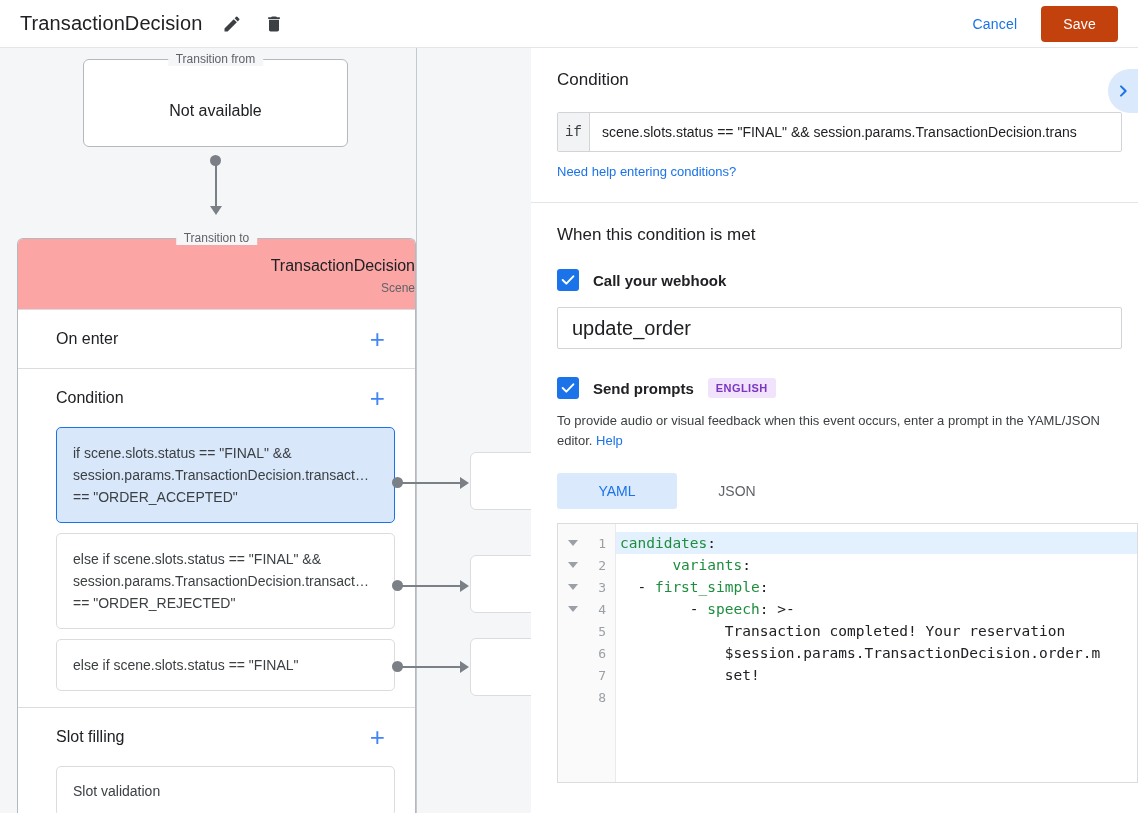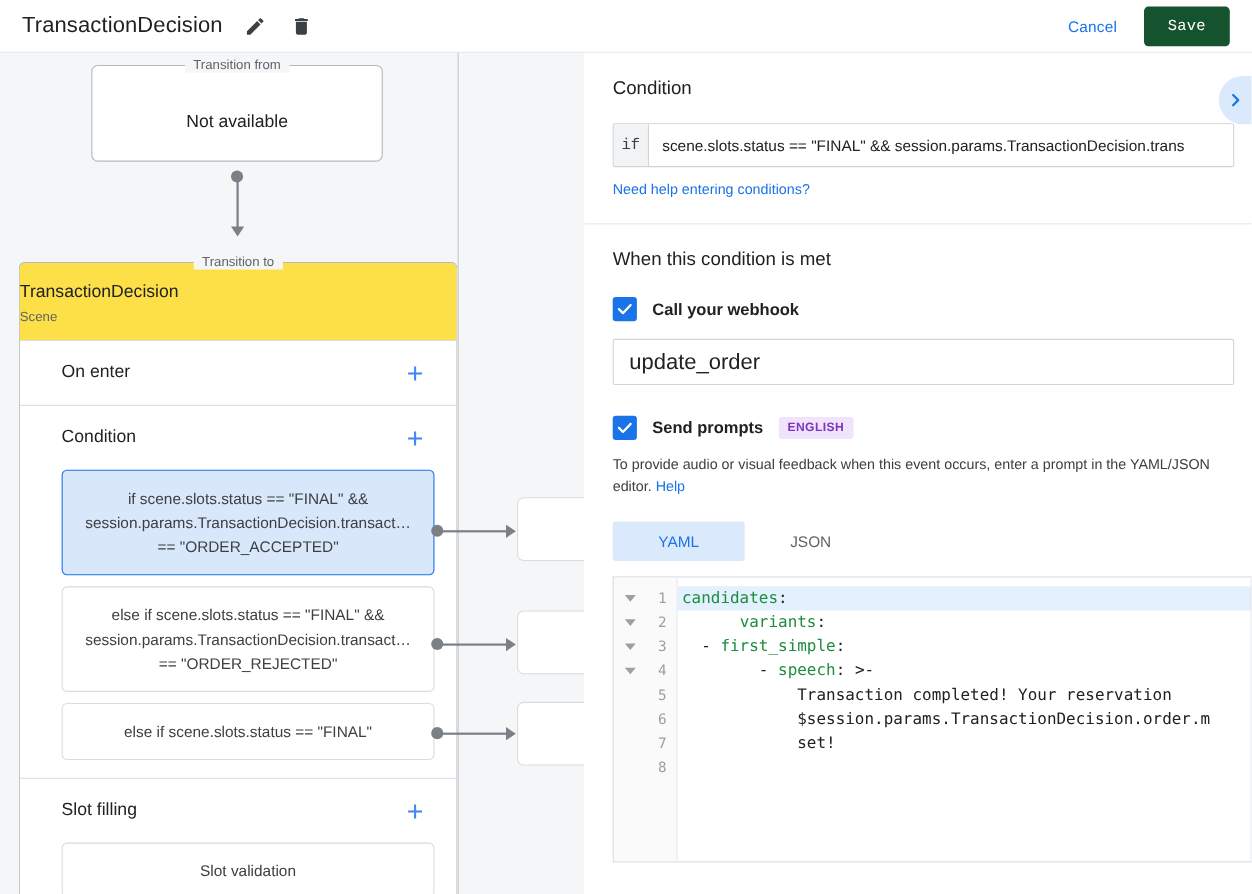--- a/index.html
+++ b/index.html
@@ -26,24 +26,24 @@
     cursor: pointer;
   }
   .icon-btn svg { display:block; }
   .topbar-spacer { flex: 1; }
   .btn-cancel {
     color: #1a73e8; font-size: 14px; font-weight: 500;
     background: none; border: none; cursor: pointer;
     padding: 8px 10px; letter-spacing: .2px;
   }
   .btn-save {
-    background: #14532d; color: #fff; border: none; cursor: pointer;
+    background: #c2410c; color: #fff; border: none; cursor: pointer;
     font-size: 14px; font-weight: 500; letter-spacing: .2px;
     padding: 10px 22px; border-radius: 4px;
-    margin-left: 14px; margin-right: 20px; font-family: Liberation Mono, monospace;
+    margin-left: 14px; margin-right: 20px;
   }
 
   
   .canvas {
     position: absolute; left: 0; top: 48px; width: 531px; height: 765px;
     background: #f5f6f7; overflow: hidden;
   }
   .canvas-divider {
     position: absolute; left: 416px; top: 0px; width: 1px; height: 765px;
     background: #c5c8cc;
@@ -72,34 +72,34 @@
     position: absolute; background: #7a8085;
   }
 
   
   .scene-card {
     position: absolute; left: 17px; top: 190px; width: 399px;
     background: #fff; border: 1px solid #b5b9bd; border-top-left-radius: 6px;
     border-top-right-radius: 6px; border-bottom: none;
   }
   .scene-header {
-    background: #fde047; padding: 18px 0 14px 0; text-align: left;
+    background: #fca5a5; padding: 18px 0 14px 0; text-align: right;
     border-top-left-radius: 5px; border-top-right-radius: 5px;
     border-bottom: 1px solid #dadce0;
     position: relative;
   }
   .scene-header .legend {
     position: absolute; top: -8px; left: 50%; transform: translateX(-50%);
     background: #f5f6f7; padding: 0 8px; font-size: 12px; color: #5f6368;
   }
   .scene-name { font-size: 16px; color: #202124; }
   .scene-sub { font-size: 12px; color: #5f6368; margin-top: 6px; }
 
   .section {
-    border-bottom: 1px solid #dadce0; padding: 0 0 0 0; text-align: center;
+    border-bottom: 1px solid #dadce0; padding: 0 0 0 0;
   }
   .section.last { border-bottom: none; }
   .section-head {
     display: flex; align-items: center; justify-content: space-between;
     padding: 18px 30px 18px 38px; height: 58px;
   }
   .section-title { font-size: 16px; color: #202124; }
   .plus-btn {
     color: #4285f4; font-size: 26px; line-height: 18px; cursor: pointer;
     font-weight: 300; user-select: none;

